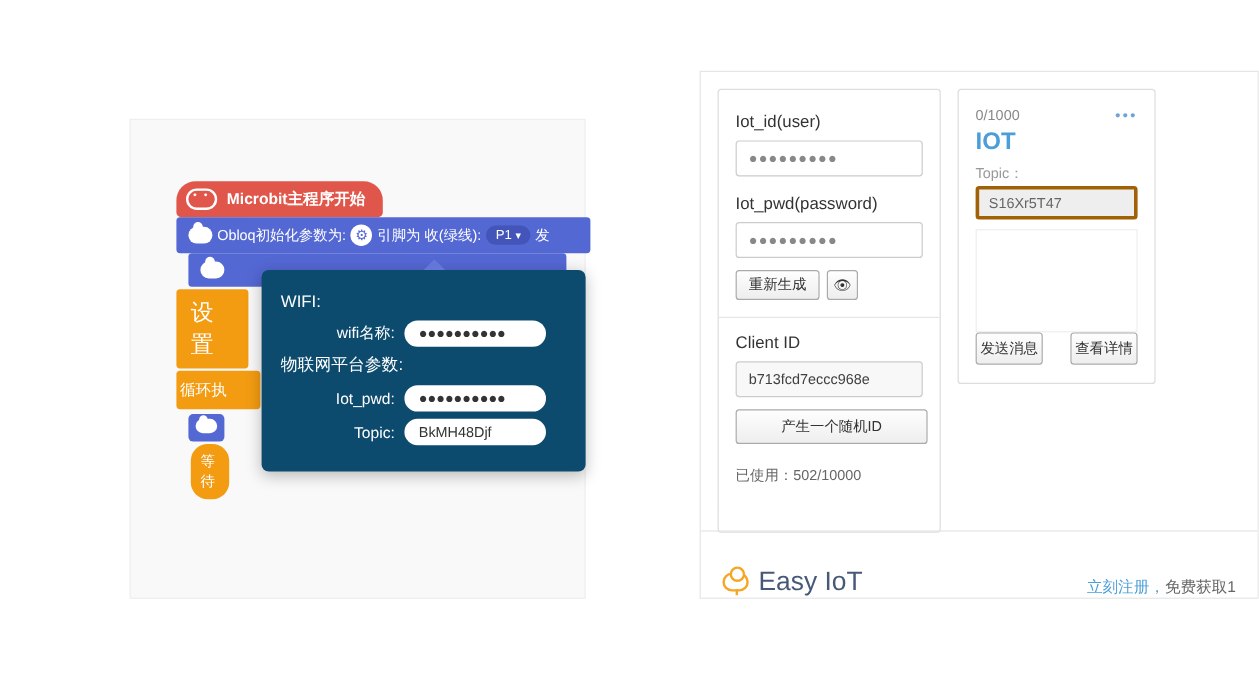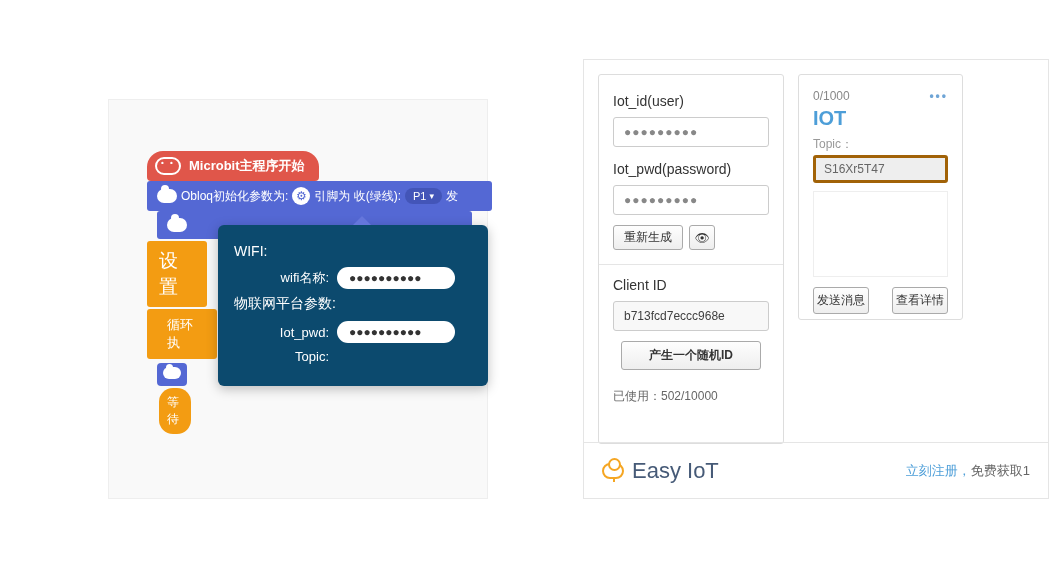--- a/index.html
+++ b/index.html
@@ -128,21 +128,21 @@
     padding: 7px 12px;
     font-size: 19px;
     border-radius: 3px;
     margin-top: 2px;
     width: 60px;
   }
   
   .orange-c-block {
     background: #f39c12;
     color: #fff;
-    padding: 7px 20px;
+    padding: 7px 3px;
     font-size: 13px;
     border-radius: 3px;
     margin-top: 2px;
     width: 70px;
   }
   
   .orange-wait {
     background: #f39c12;
     color: #fff;
     padding: 6px 8px;
@@ -307,26 +307,25 @@
     width: 100%;
     border: 1px solid #ccc;
     background: #f8f8f8;
     color: #404040;
     border-radius: 3px;
     padding: 7px 10px;
     font-size: 12px;
     margin-bottom: 10px;
   }
   .wide-btn {
-    width: 140px;
+    width: 160px;
     margin: 3px auto;
     display: block;
     padding: 5px 0;
     text-align: center;
-    font-weight: bold;
   }
   
   .usage-text {
     font-size: 12px;
     color: #666;
     margin-top: 18px;
   }
   
   .count-row {
     display: flex;
@@ -362,33 +361,32 @@
   }
   .msg-area {
     height: 86px;
     border: 1px solid #eee;
     margin-top: 8px;
     background: #fff;
   }
   .action-row {
     display: flex;
     gap: 23px;
-    margin-top: 10px;
   }
   .action-row .btn { flex: 1; text-align: center; padding: 4px 0; }
   
   .footer-bar {
     position: absolute;
     bottom: 0;
     left: 0;
     right: 0;
     height: 56px;
     border-top: 1px solid #e5e5e5;
     display: flex;
-    align-items: center;
+    align-items: flex-end;
     padding: 0 18px;
     justify-content: space-between;
   }
   .logo-area {
     display: flex;
     align-items: center;
     gap: 8px;
     color: #465a77;
     font-size: 22px;
     font-weight: 300;
@@ -467,20 +465,21 @@
     <div class="config-label">wifi名称:</div>
     <input class="config-input" value="●●●●●●●●●●" style="">
   </div>
   <div class="config-section-title">物联网平台参数:</div>
   <div class="config-row">
     <div class="config-label">Iot_pwd:</div>
     <input class="config-input" value="●●●●●●●●●●" style="">
   </div>
   <div class="config-row">
     <div class="config-label">Topic:</div>
+    <input class="config-input" value="BkMH48Djf" style="">
   </div>
 </div>
 
 <div class="right-wrap">
 
   <div class="iot-card iot-left-card">
     <div class="field-label">Iot_id(user)</div>
     <input class="text-input" type="text" value="●●●●●●●●●" style="">
     
     <div class="field-label">Iot_pwd(password)</div>

